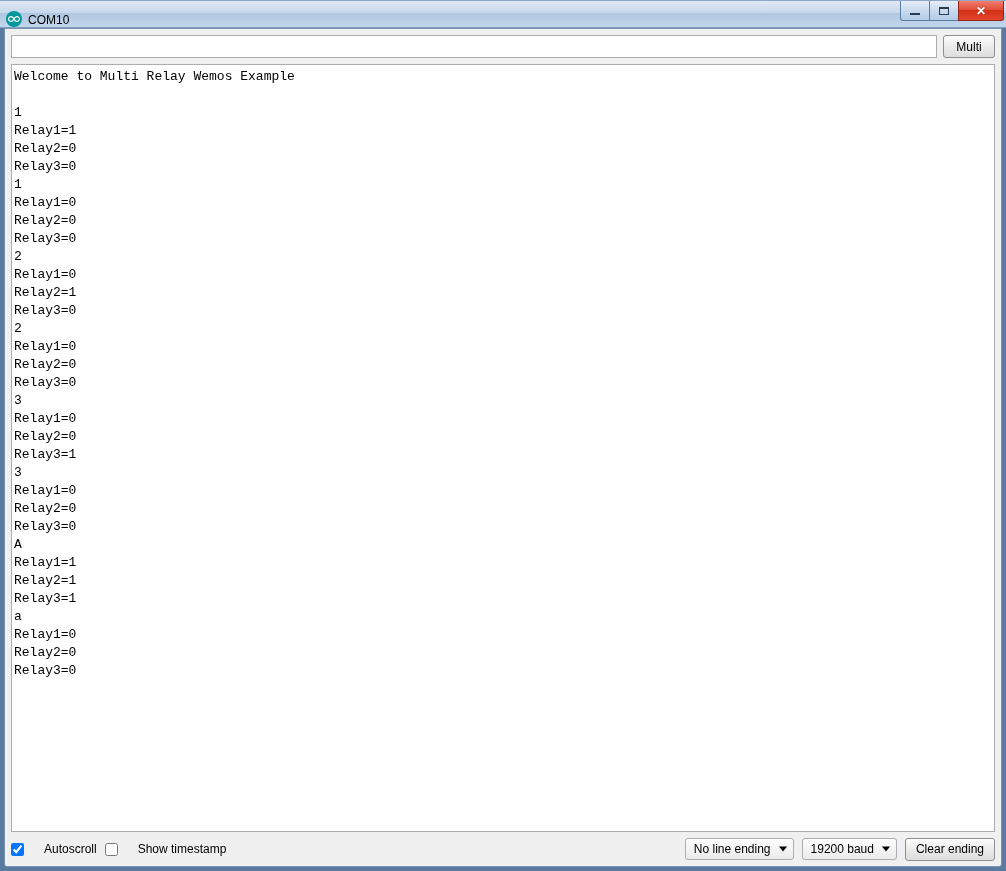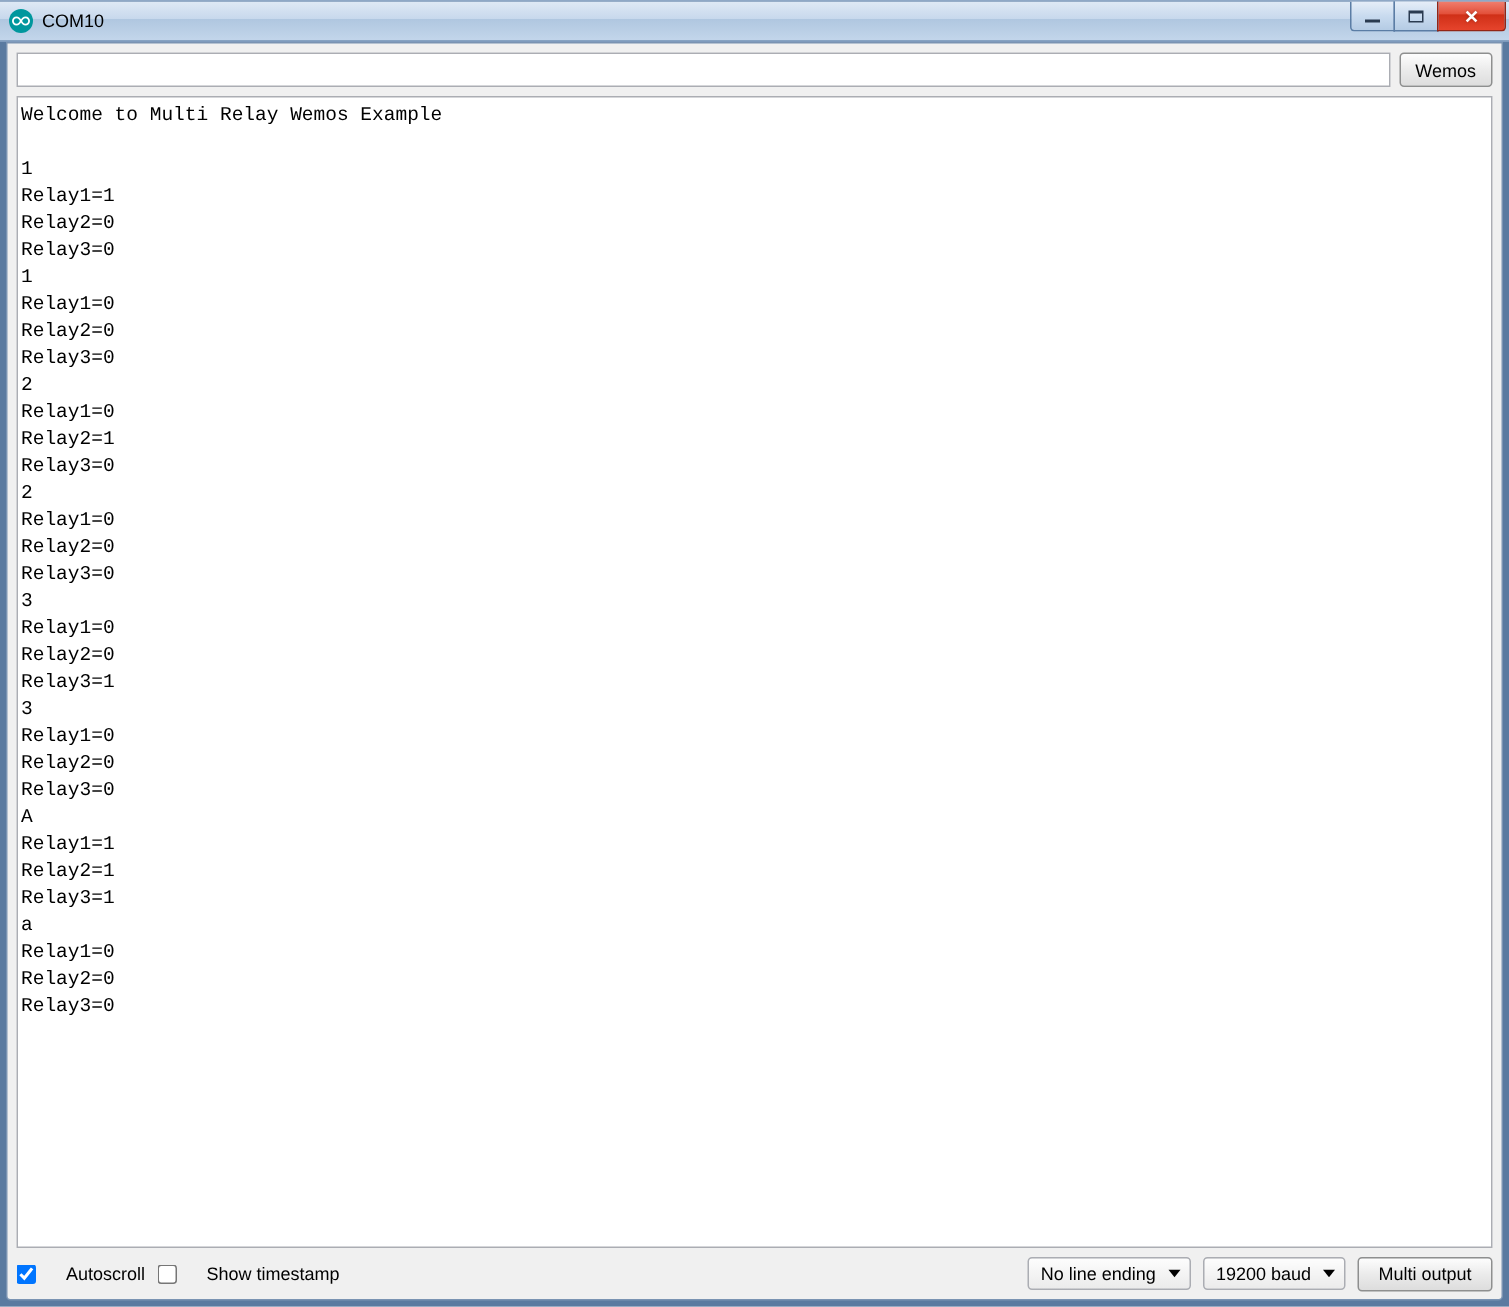--- a/index.html
+++ b/index.html
@@ -15,21 +15,21 @@
     width: 1006px; height: 871px;
     padding: 0;
     background: #5a7aa0;
     display: flex; flex-direction: column;
   }
   .titlebar {
     height: 28px;
     background: linear-gradient(to bottom, #dfe9f5 0%, #c7d8ec 45%, #b0c7e0 46%, #c3d6eb 100%);
     border-top: 1px solid #8fa8c6;
     border-bottom: 1px solid #7f9bbd;
-    display: flex; align-items: center;
+    display: flex; align-items: flex-end;
     padding-left: 6px;
     position: relative;
   }
   .app-icon {
     width: 16px; height: 16px;
     border-radius: 50%;
     background: #00979d;
     display: flex; align-items: center; justify-content: center;
     margin-right: 6px;
   }
@@ -161,21 +161,21 @@
       <div class="win-btn close">
           <span>✕</span>
         </div>
     </div>
   </div>
 
   <div class="client-area">
 
     <div class="send-row">
       <input type="text" class="send-input" value="" style="">
-      <div class="btn">Wemos</div>
+      <div class="btn">Multi</div>
     </div>
 
     <div class="output-area">Welcome to Multi Relay Wemos Example
 
 1
 Relay1=1
 Relay2=0
 Relay3=0
 1
 Relay1=0
@@ -217,17 +217,17 @@
       </label>
       <span class="spacer"></span>
       <div class="select-wrap">
         <span>No line ending</span>
         <span class="tri"></span>
       </div>
       <div class="select-wrap">
         <span>19200 baud</span>
         <span class="tri"></span>
       </div>
-      <div class="btn clear-btn">Multi output</div>
+      <div class="btn clear-btn">Clear ending</div>
     </div>
 
   </div>
 </div>
 
 </body></html>

